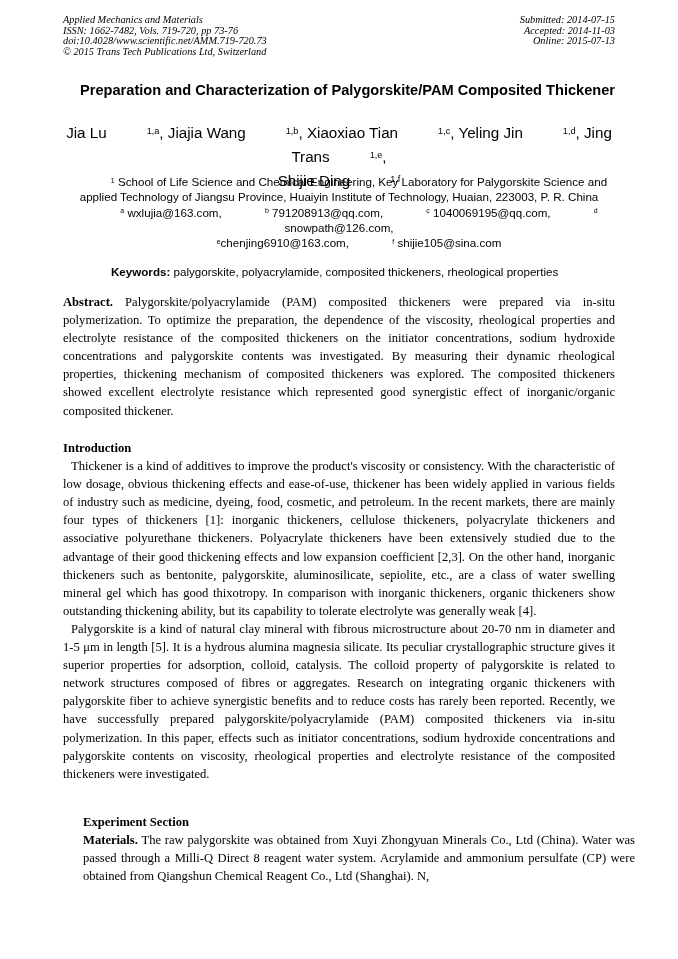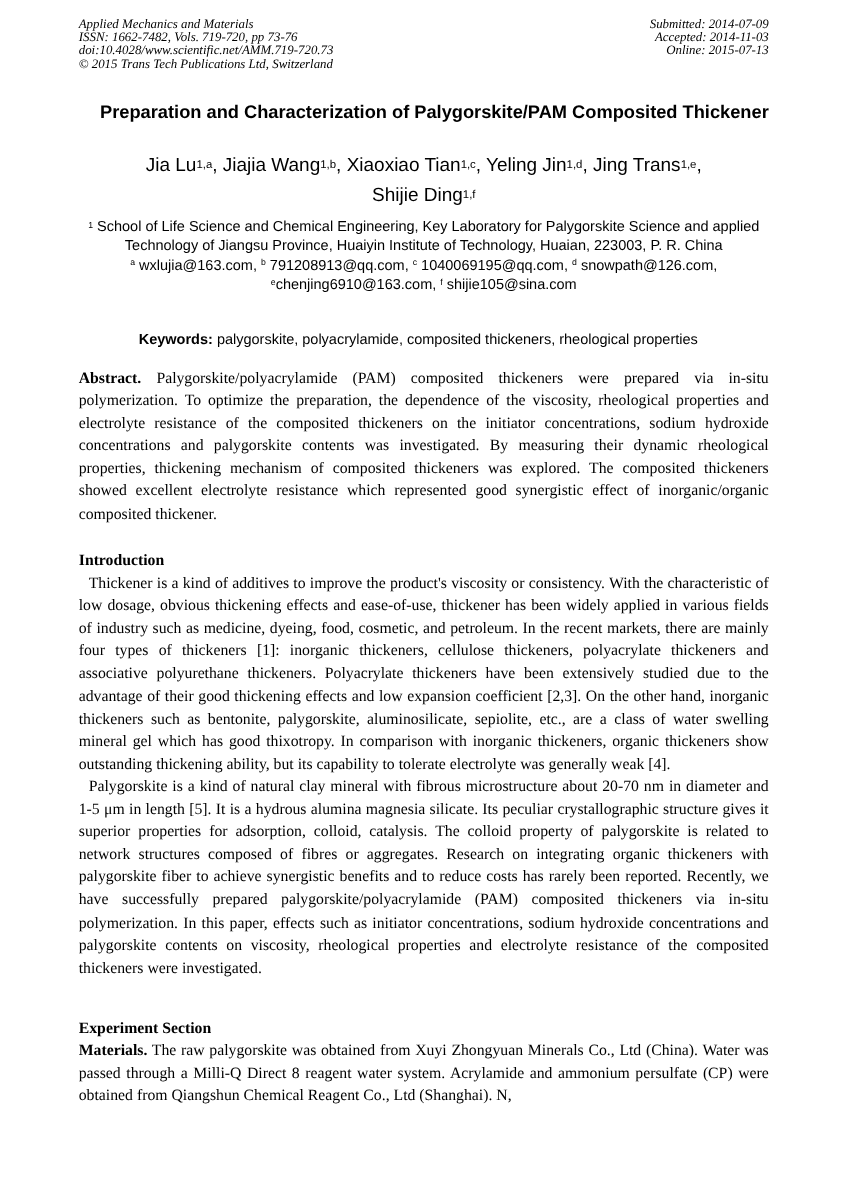--- a/index.html
+++ b/index.html
@@ -3,48 +3,48 @@
 <meta charset="utf-8">
 <style>
   html, body { margin:0; padding:0; background:#ffffff; }
   body { width:678px; height:959px; position:relative; overflow:hidden; color:#000; }
   .page { position:absolute; left:0; top:0; width:678px; height:959px; }
   .hdr-left { position:absolute; left:63px; top:15px; font-family:"Liberation Serif", serif; font-style:italic; font-size:10.3px; line-height:10.6px; }
   .hdr-right { position:absolute; right:63px; top:15px; font-family:"Liberation Serif", serif; font-style:italic; font-size:10.3px; line-height:10.6px; text-align:right; }
   .hdr-left div, .hdr-right div { white-space:nowrap; }
   .title { position:absolute; left:63px; width:552px; top:82px; text-align:right; font-family:"Liberation Sans", sans-serif; font-weight:bold; font-size:14.6px; line-height:17px; }
   .authors { position:absolute; left:63px; width:552px; top:121px; text-align:center; font-family:"Liberation Sans", sans-serif; font-size:15.2px; line-height:24px; }
-  .authors sup, .affil sup { font-size:0.6em; vertical-align:top; position:relative; top:-0.2em; }
+  .authors sup, .affil sup { font-size:0.6em; vertical-align:top; position:relative; top:-0.2em;margin-left:40px; }
   .affil { position:absolute; left:63px; width:552px; top:174px; text-align:center; font-family:"Liberation Sans", sans-serif; font-size:11.6px; line-height:15.3px; }
   .keywords { position:absolute; left:63px; width:552px; top:264px; font-family:"Liberation Sans", sans-serif; font-size:11.6px; line-height:15px;padding-left:48px; }
   .keywords b { font-weight:bold; }
   .body-text { font-family:"Liberation Serif", serif; font-size:12.6px; line-height:18.1px; text-align:justify; position:absolute; left:63px; width:552px; }
   .abstract { top:293px; }
   .intro { top:439px; }
-  .experiment { top:813px; }
+  .experiment { top:813px;margin-left:20px; }
   .sec-head { font-weight:bold; }
   .para { text-indent:8px; margin:0; }
   .para-noind { margin:0; }
   .run-in { font-weight:bold; }
   p { margin:0; }
 </style>
 </head>
 <body>
 
 <div class="page">
 
   <div class="hdr-left">
     <div>Applied Mechanics and Materials</div>
     <div>ISSN: 1662-7482, Vols. 719-720, pp 73-76</div>
     <div>doi:10.4028/www.scientific.net/AMM.719-720.73</div>
     <div>© 2015 Trans Tech Publications Ltd, Switzerland</div>
   </div>
 
   <div class="hdr-right">
-    <div>Submitted: 2014-07-09</div>
+    <div>Submitted: 2014-07-15</div>
     <div>Accepted: 2014-11-03</div>
     <div>Online: 2015-07-13</div>
   </div>
 
   <div class="title">Preparation and Characterization of Palygorskite/PAM Composited Thickener</div>
 
   <div class="authors">
     <span><span>Jia Lu</span><sup>1,a</sup></span>, 
     <span><span>Jiajia Wang</span><sup>1,b</sup></span>, 
     <span><span>Xiaoxiao Tian</span><sup>1,c</sup></span>, 

